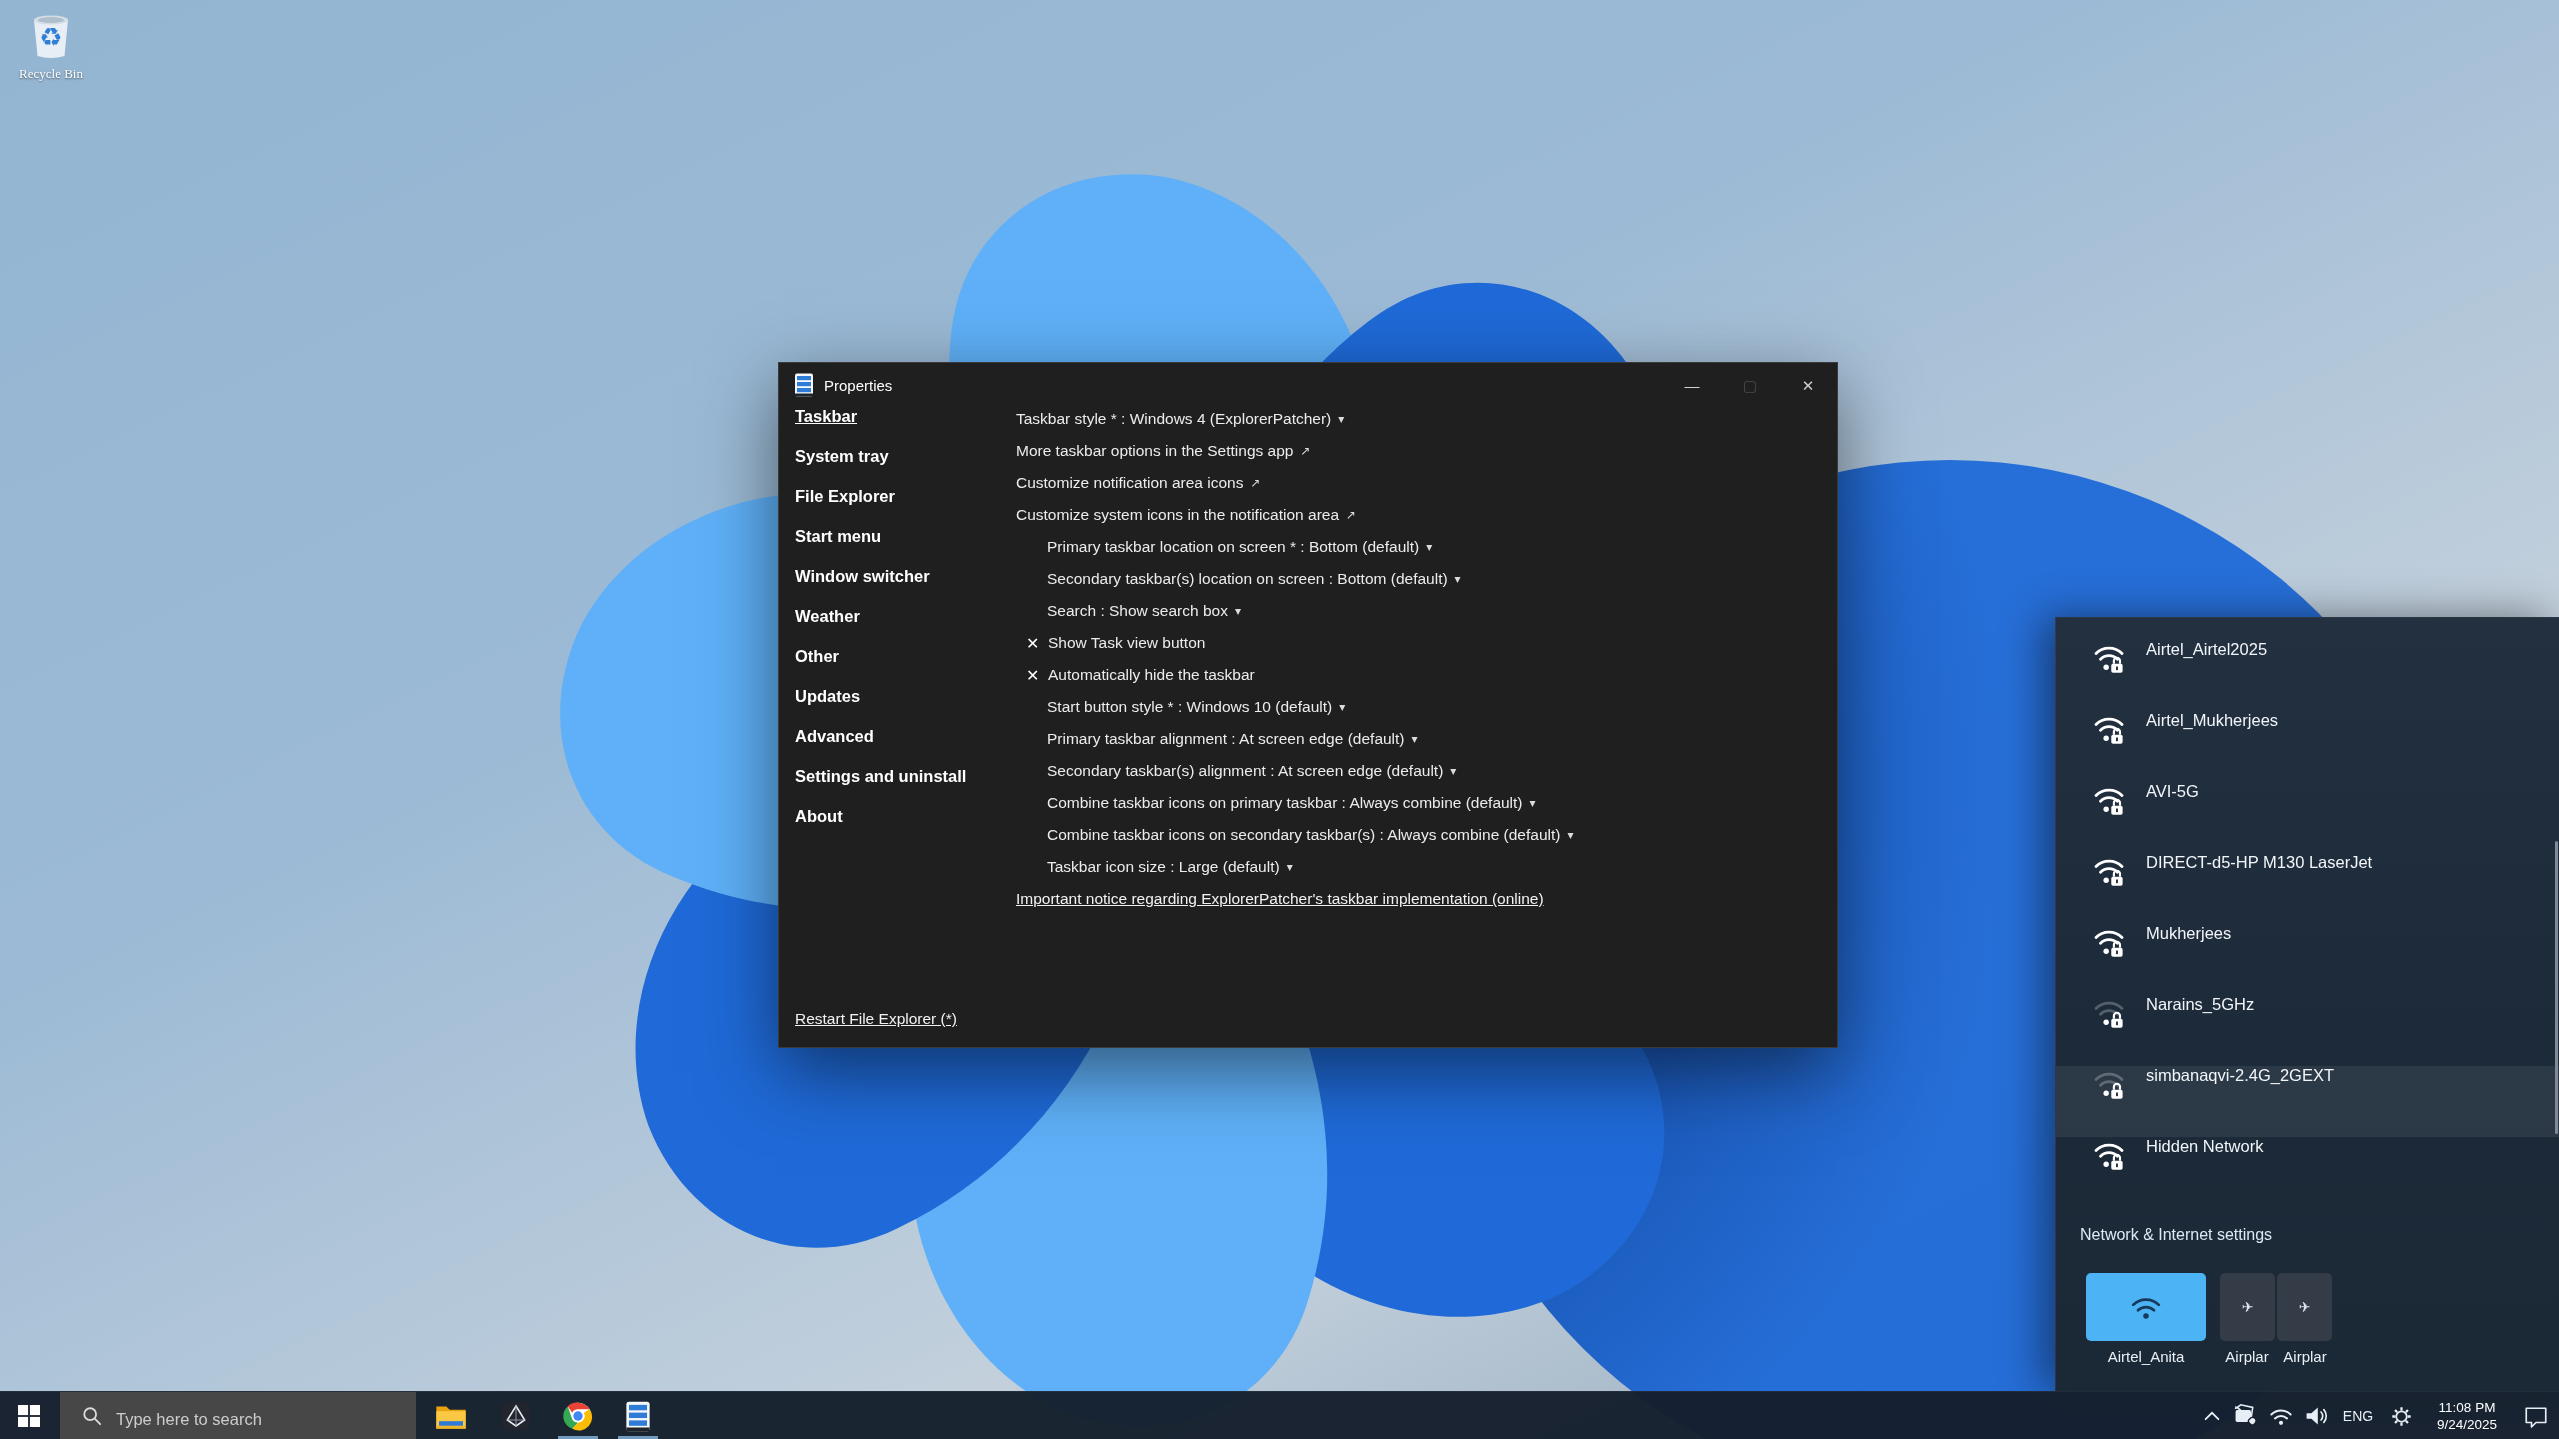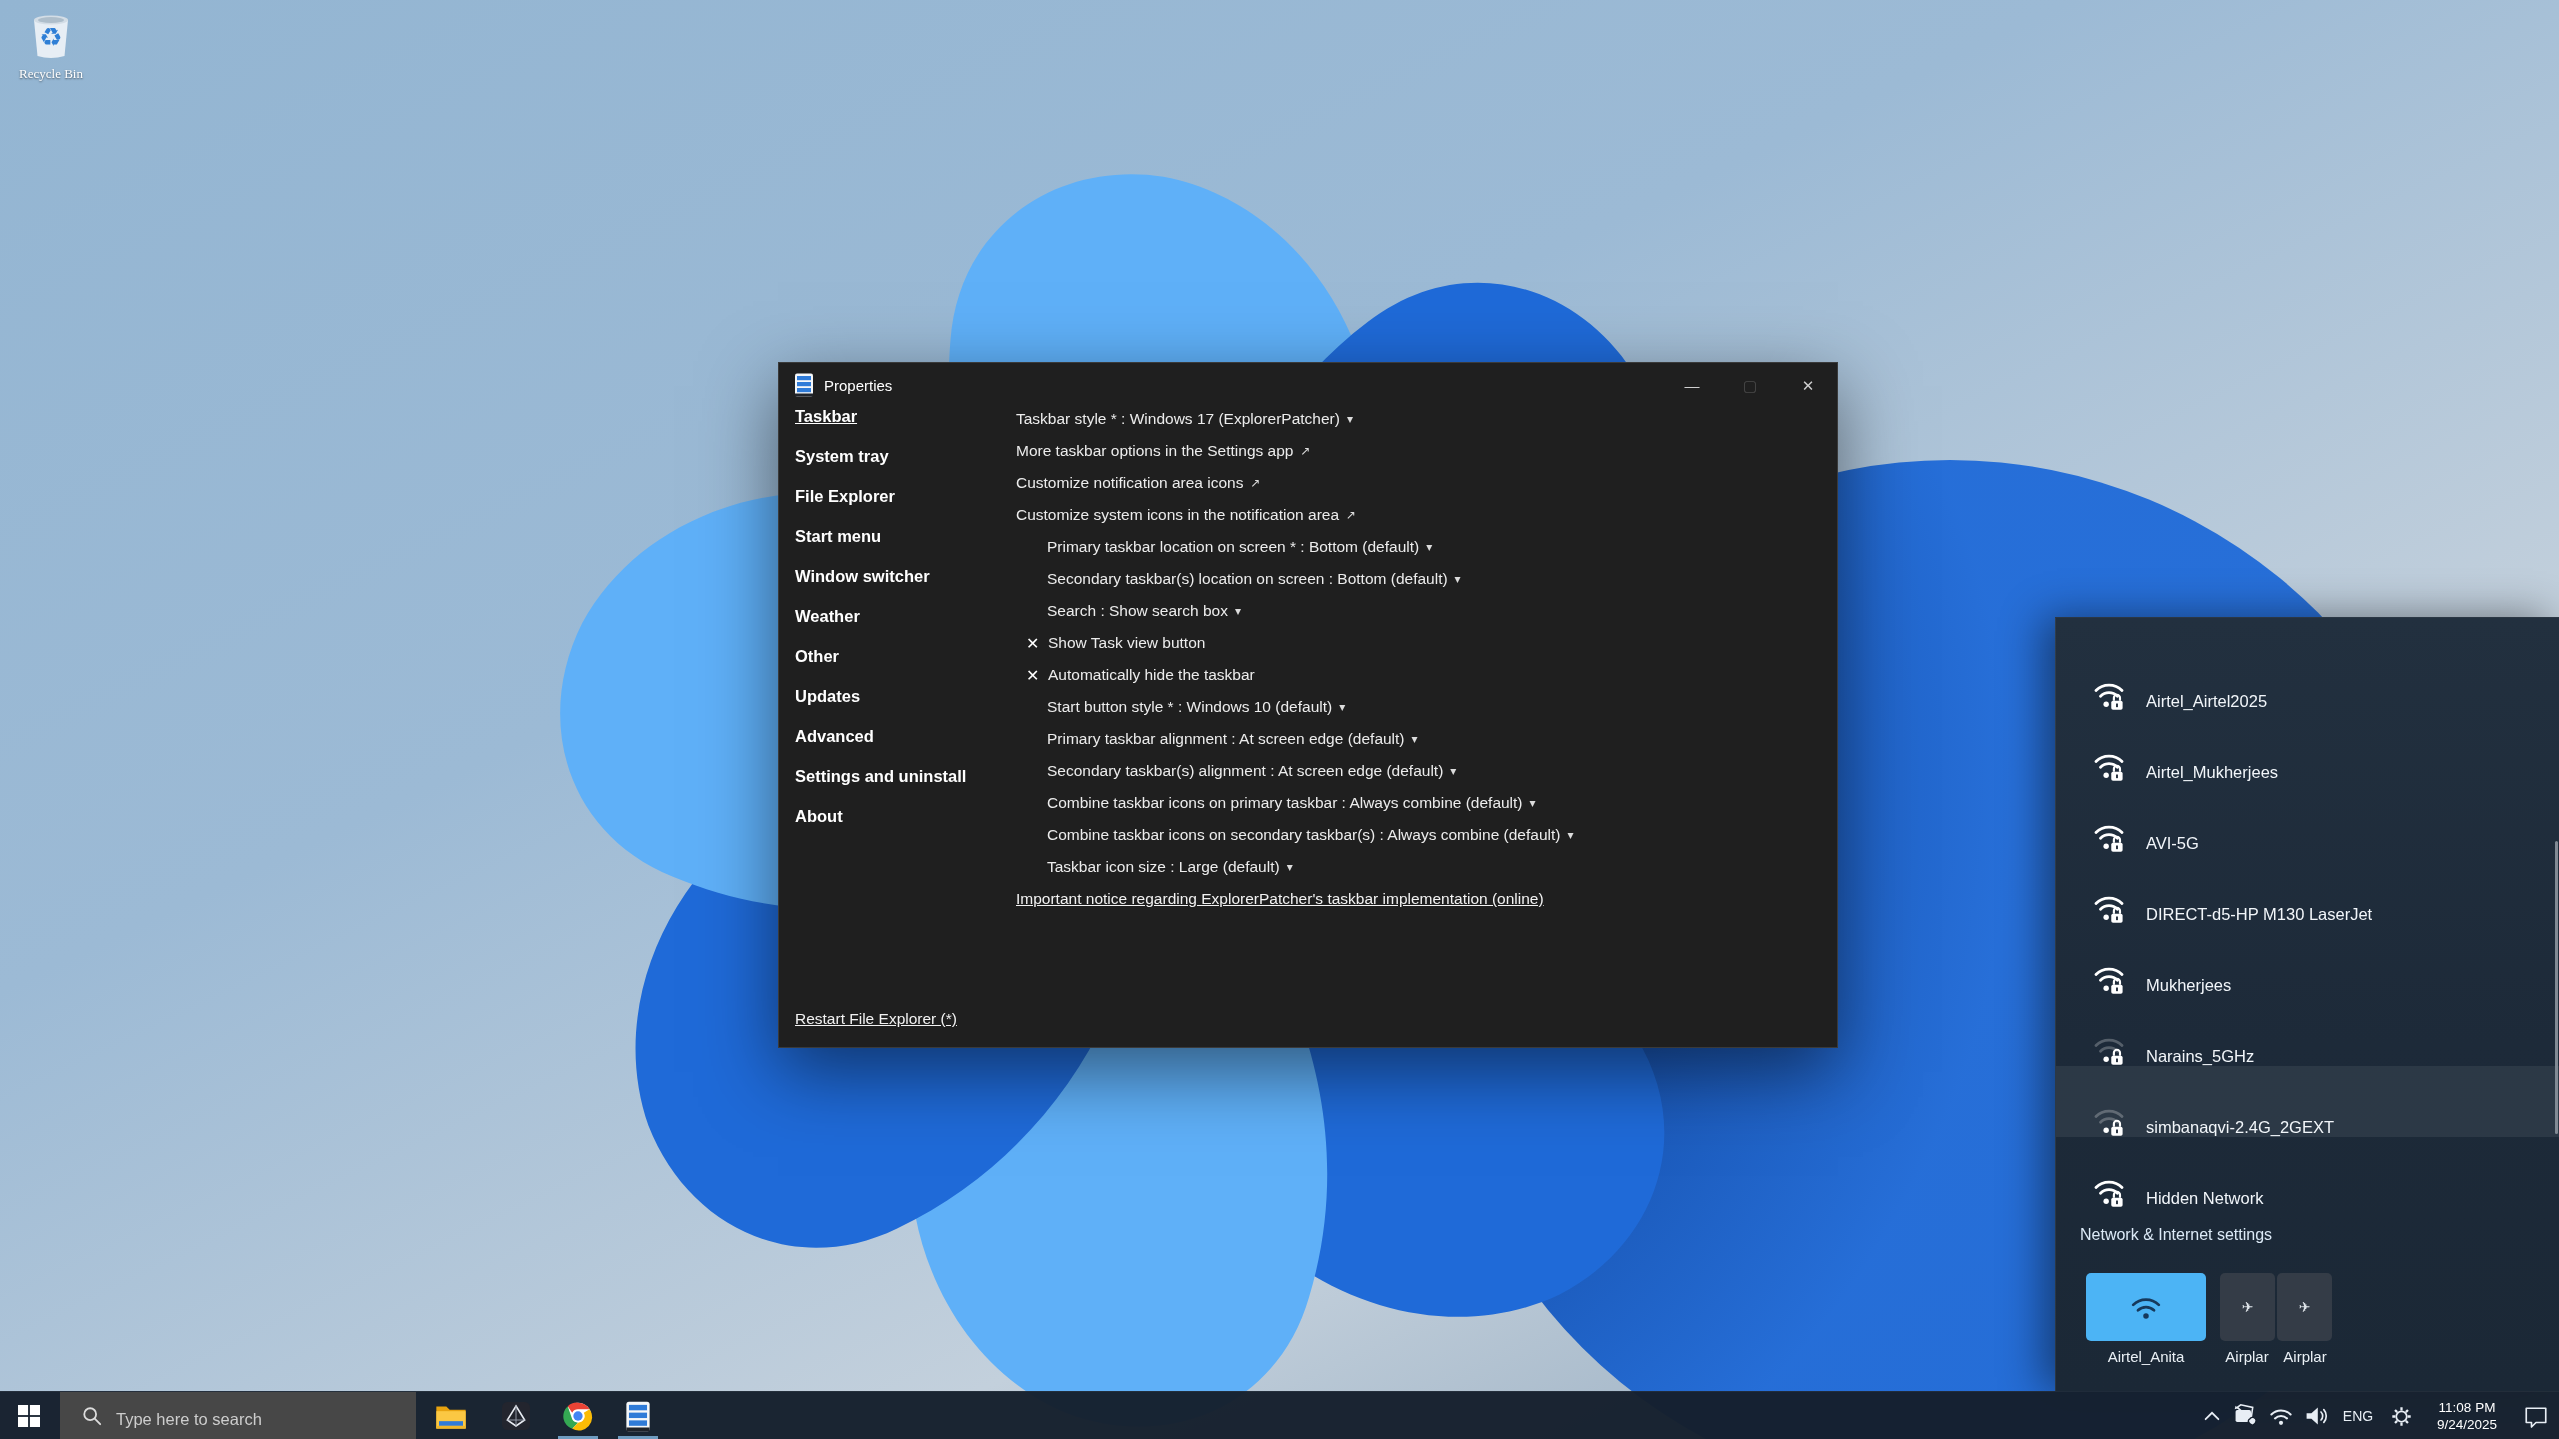--- a/index.html
+++ b/index.html
@@ -45,21 +45,21 @@
   .ep-restart { position:absolute; left:16px; top:642px; height:28px; display:flex;
                 align-items:center; font-size:15.5px; color:#f2f2f2; }
 
   
   .wifi-panel { position:absolute; left:2055px; top:617px; width:504px; height:774px;
                 background:linear-gradient(180deg,#22303f 0%,#1d2a39 55%,#1b2836 100%);
                 border-left:1px solid rgba(255,255,255,.07);
                 border-top:1px solid rgba(255,255,255,.07);
                 box-shadow:-12px 0 40px rgba(0,0,0,.45); color:#f2f6fa; }
   .net-row { position:absolute; left:0; width:100%; height:71px; display:flex;
-             align-items:flex-end; }
+             align-items:flex-start; }
   .net-row.hl { background:rgba(255,255,255,.07); }
   .net-row .nicon { margin-left:36px; width:34px; height:34px; flex:0 0 34px; }
   .net-row .nname { margin-left:20px; font-size:16.5px; }
   .net-row.low { --a1:rgba(255,255,255,.25); --a2:rgba(255,255,255,.25); }
   .scroll-thumb { position:absolute; right:1px; top:223px; width:3px; height:293px;
                   background:#818a94; border-radius:2px; }
   .net-settings { position:absolute; left:24px; top:608px; font-size:16px;
                   color:#dceaf7; }
   .tile { position:absolute; top:655px; height:68px; border-radius:5px;
           display:flex; align-items:center; justify-content:center; }
@@ -248,21 +248,21 @@
     <span class="ep-side-item" style="top:164px">Start menu</span>
     <span class="ep-side-item" style="top:204px">Window switcher</span>
     <span class="ep-side-item" style="top:244px">Weather</span>
     <span class="ep-side-item" style="top:284px">Other</span>
     <span class="ep-side-item" style="top:324px">Updates</span>
     <span class="ep-side-item" style="top:364px">Advanced</span>
     <span class="ep-side-item" style="top:404px">Settings and uninstall</span>
     <span class="ep-side-item" style="top:444px">About</span>
 
     <div class="ep-row l0" style="top:40px">
-        <span>Taskbar style * : Windows 17 (ExplorerPatcher)</span>
+        <span>Taskbar style * : Windows 4 (ExplorerPatcher)</span>
         <span class="sfx">▾</span>
       </div>
     <div class="ep-row l0" style="top:72px">
         <span>More taskbar options in the Settings app</span>
         <span class="sfx">↗</span>
       </div>
     <div class="ep-row l0" style="top:104px">
         <span>Customize notification area icons</span>
         <span class="sfx">↗</span>
       </div>

